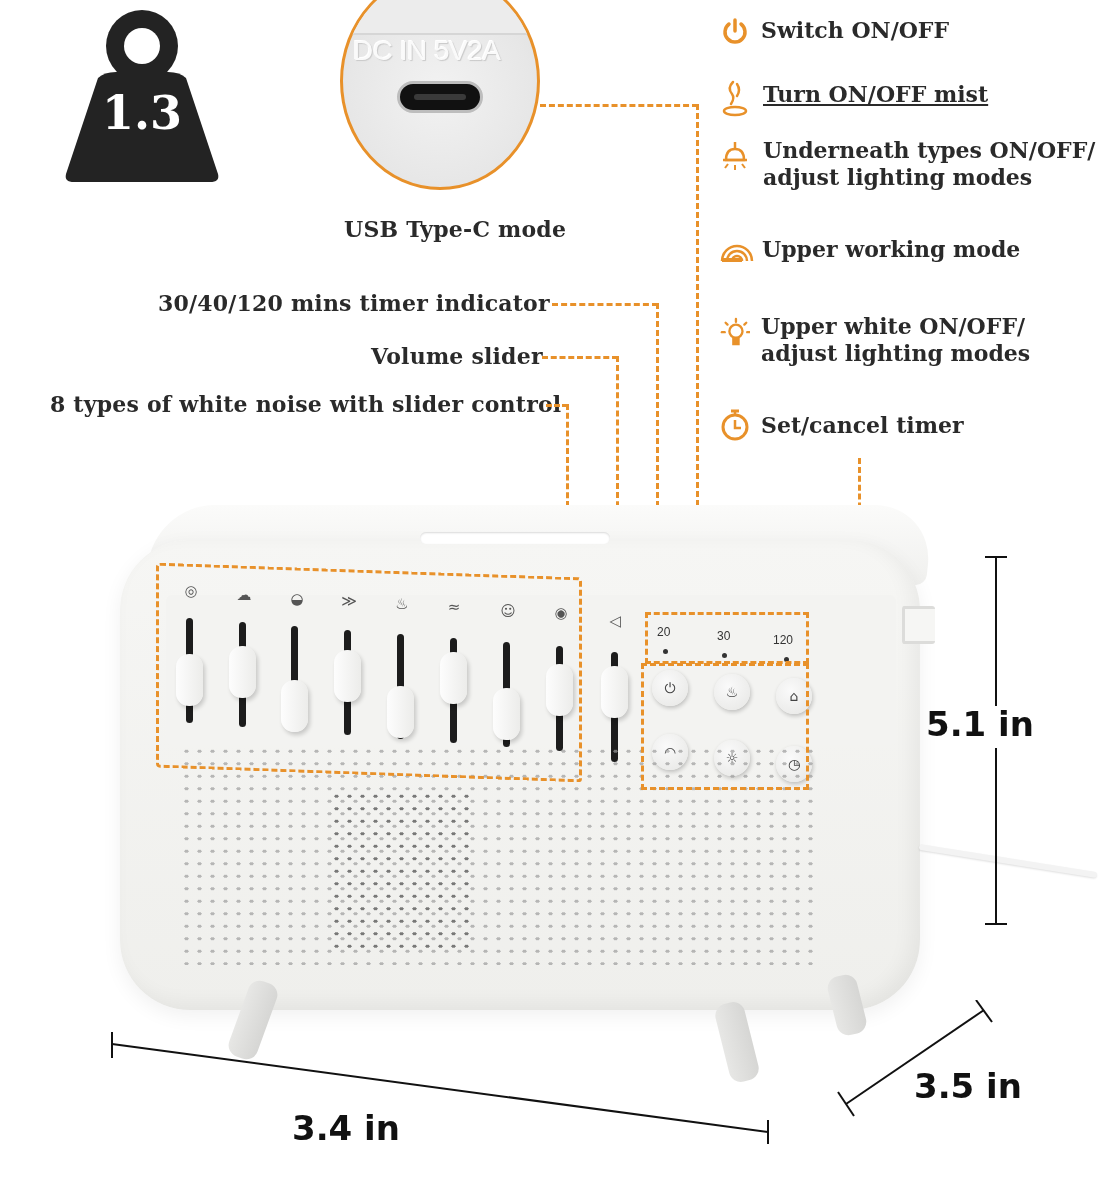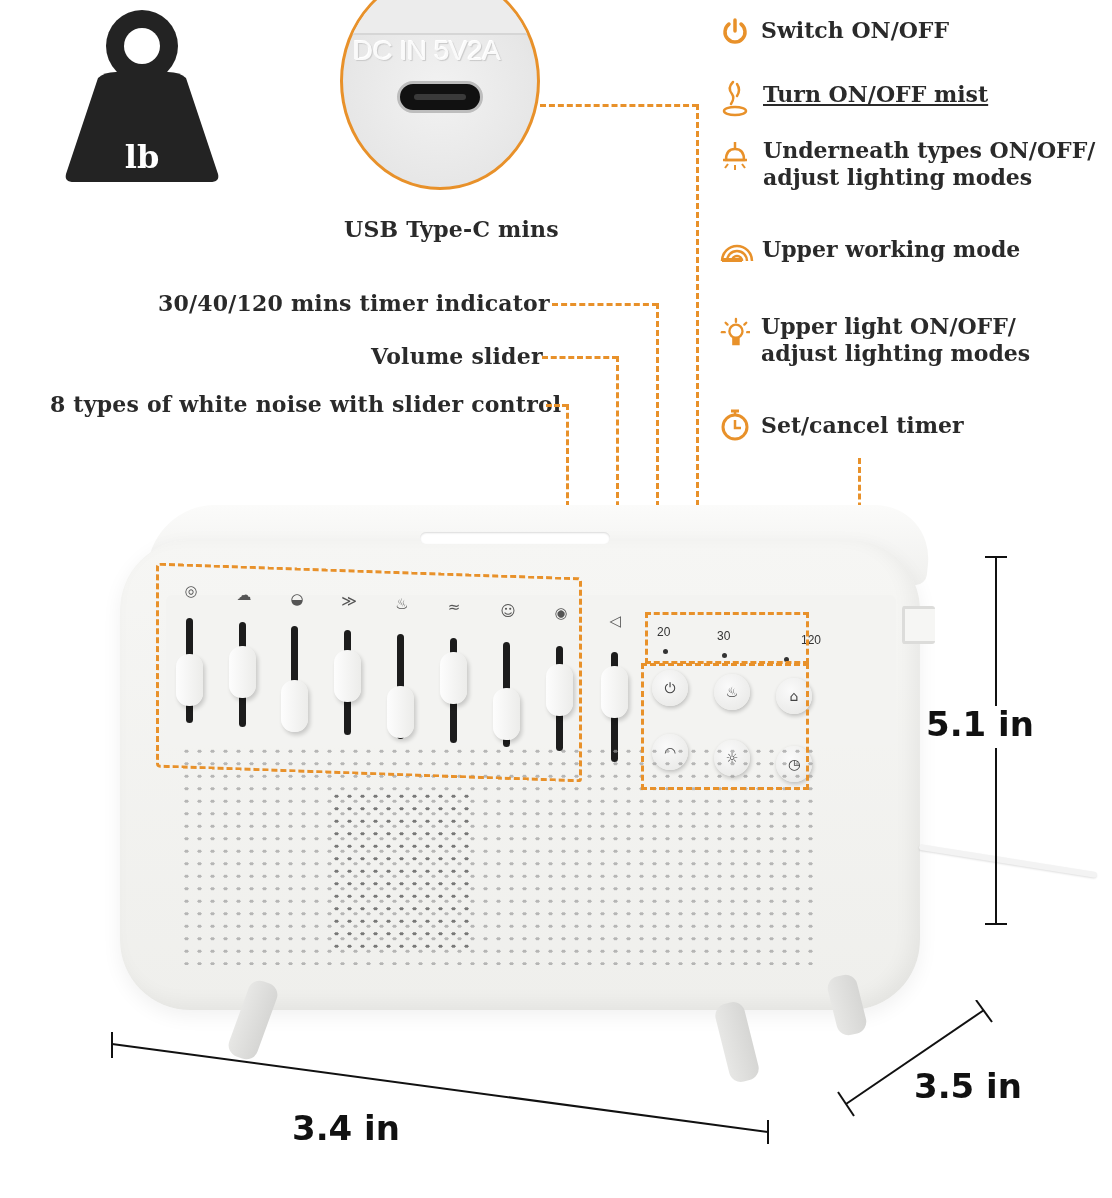--- a/index.html
+++ b/index.html
@@ -64,29 +64,29 @@
 </style>
 </head>
 <body>
 
 <div class="abs weight">
   <svg width="156" height="176" viewBox="0 0 156 176">
     <circle cx="78" cy="38" r="36" fill="#232323"></circle>
     <circle cx="78" cy="38" r="18" fill="#ffffff"></circle>
     <path d="M34 70 Q40 64 52 64 L104 64 Q116 64 122 70 L154 166 Q156 174 146 174 L10 174 Q0 174 2 166 Z" fill="#232323"></path>
   </svg>
-  <div class="weight-text" style="top:130px;font-size:32px;">lb</div>
+  <div class="weight-text" style="top:78px;font-size:46px;">1.3</div>
 </div>
 
 <div class="abs port-circle">
   <div class="port-top"></div>
   <div class="port-dc">DC IN 5V2A</div>
   <div class="port-usbc"></div>
 </div>
-<div class="abs label" style="left:344px;top:216px;">USB Type-C mins</div>
+<div class="abs label" style="left:344px;top:216px;">USB Type-C mode</div>
 
 <div class="dash-h" style="left:540px;top:104px;width:158px;"></div>
 <div class="dash-v" style="left:696px;top:104px;height:420px;"></div>
 
 <div class="abs label" style="left:158px;top:290px;">30/40/120 mins timer indicator</div>
 <div class="dash-h" style="left:552px;top:303px;width:106px;"></div>
 <div class="dash-v" style="left:656px;top:303px;height:312px;"></div>
 
 <div class="abs label" style="left:371px;top:343px;">Volume slider</div>
 <div class="dash-h" style="left:542px;top:356px;width:76px;"></div>
@@ -150,21 +150,21 @@
         <rect x="13" y="22" width="8" height="8" fill="#e8912a"></rect>
         <g stroke="#e8912a" stroke-width="2.5" stroke-linecap="round">
           <line x1="17" y1="2" x2="17" y2="5"></line>
           <line x1="6" y1="6" x2="8" y2="8"></line>
           <line x1="28" y1="6" x2="26" y2="8"></line>
           <line x1="2" y1="16" x2="5" y2="16"></line>
           <line x1="29" y1="16" x2="32" y2="16"></line>
         </g>
       </svg>
   </div>
-  <div class="abs feat-text" style="left:41px;top:1px;white-space:nowrap;">Upper light ON/OFF/</div>
+  <div class="abs feat-text" style="left:41px;top:1px;white-space:nowrap;">Upper white ON/OFF/</div>
   <div class="abs feat-text" style="left:41px;top:28px;white-space:nowrap;">adjust lighting modes</div>
 </div>
 
 <div class="abs" style="left:720px;top:410px;">
   <div class="feat-icon" style="left:0;top:-2px;height:34px;">
     <svg width="30" height="34" viewBox="0 0 30 34">
         <line x1="11" y1="3" x2="19" y2="3" stroke="#e8912a" stroke-width="3"></line>
         <line x1="15" y1="3" x2="15" y2="7" stroke="#e8912a" stroke-width="2.5"></line>
         <circle cx="15" cy="19" r="12" fill="none" stroke="#e8912a" stroke-width="3"></circle>
         <path d="M15 12 L15 20 L21 20" fill="none" stroke="#e8912a" stroke-width="2.5"></path>
@@ -206,21 +206,21 @@
     <div class="slider-knob" style="left:320px;top:112px;"></div>
     <div class="slider-track" style="left:383px;top:102px;"></div>
     <div class="slider-knob" style="left:373px;top:148px;"></div>
     <div class="slider-track" style="left:436px;top:106px;"></div>
     <div class="slider-knob" style="left:426px;top:124px;"></div>
     <div class="slider-track" style="left:491px;top:112px;height:110px;"></div>
     <div class="slider-knob" style="left:481px;top:126px;"></div>
 
     <div class="timer-num" style="left:537px;top:85px;">20</div>
     <div class="timer-num" style="left:597px;top:89px;">30</div>
-    <div class="timer-num" style="left:653px;top:93px;margin-left:28px;">120</div>
+    <div class="timer-num" style="left:653px;top:93px;">120</div>
     <div class="timer-dot" style="left:543px;top:109px;"></div>
     <div class="timer-dot" style="left:602px;top:113px;"></div>
     <div class="timer-dot" style="left:664px;top:117px;"></div>
 
     <div class="btn" style="left:532px;top:130px;">⏻</div>
     <div class="btn" style="left:594px;top:134px;">♨</div>
     <div class="btn" style="left:656px;top:138px;">⌂</div>
     <div class="btn" style="left:532px;top:194px;">◠</div>
     <div class="btn" style="left:594px;top:200px;">☼</div>
     <div class="btn" style="left:656px;top:206px;">◷</div>

